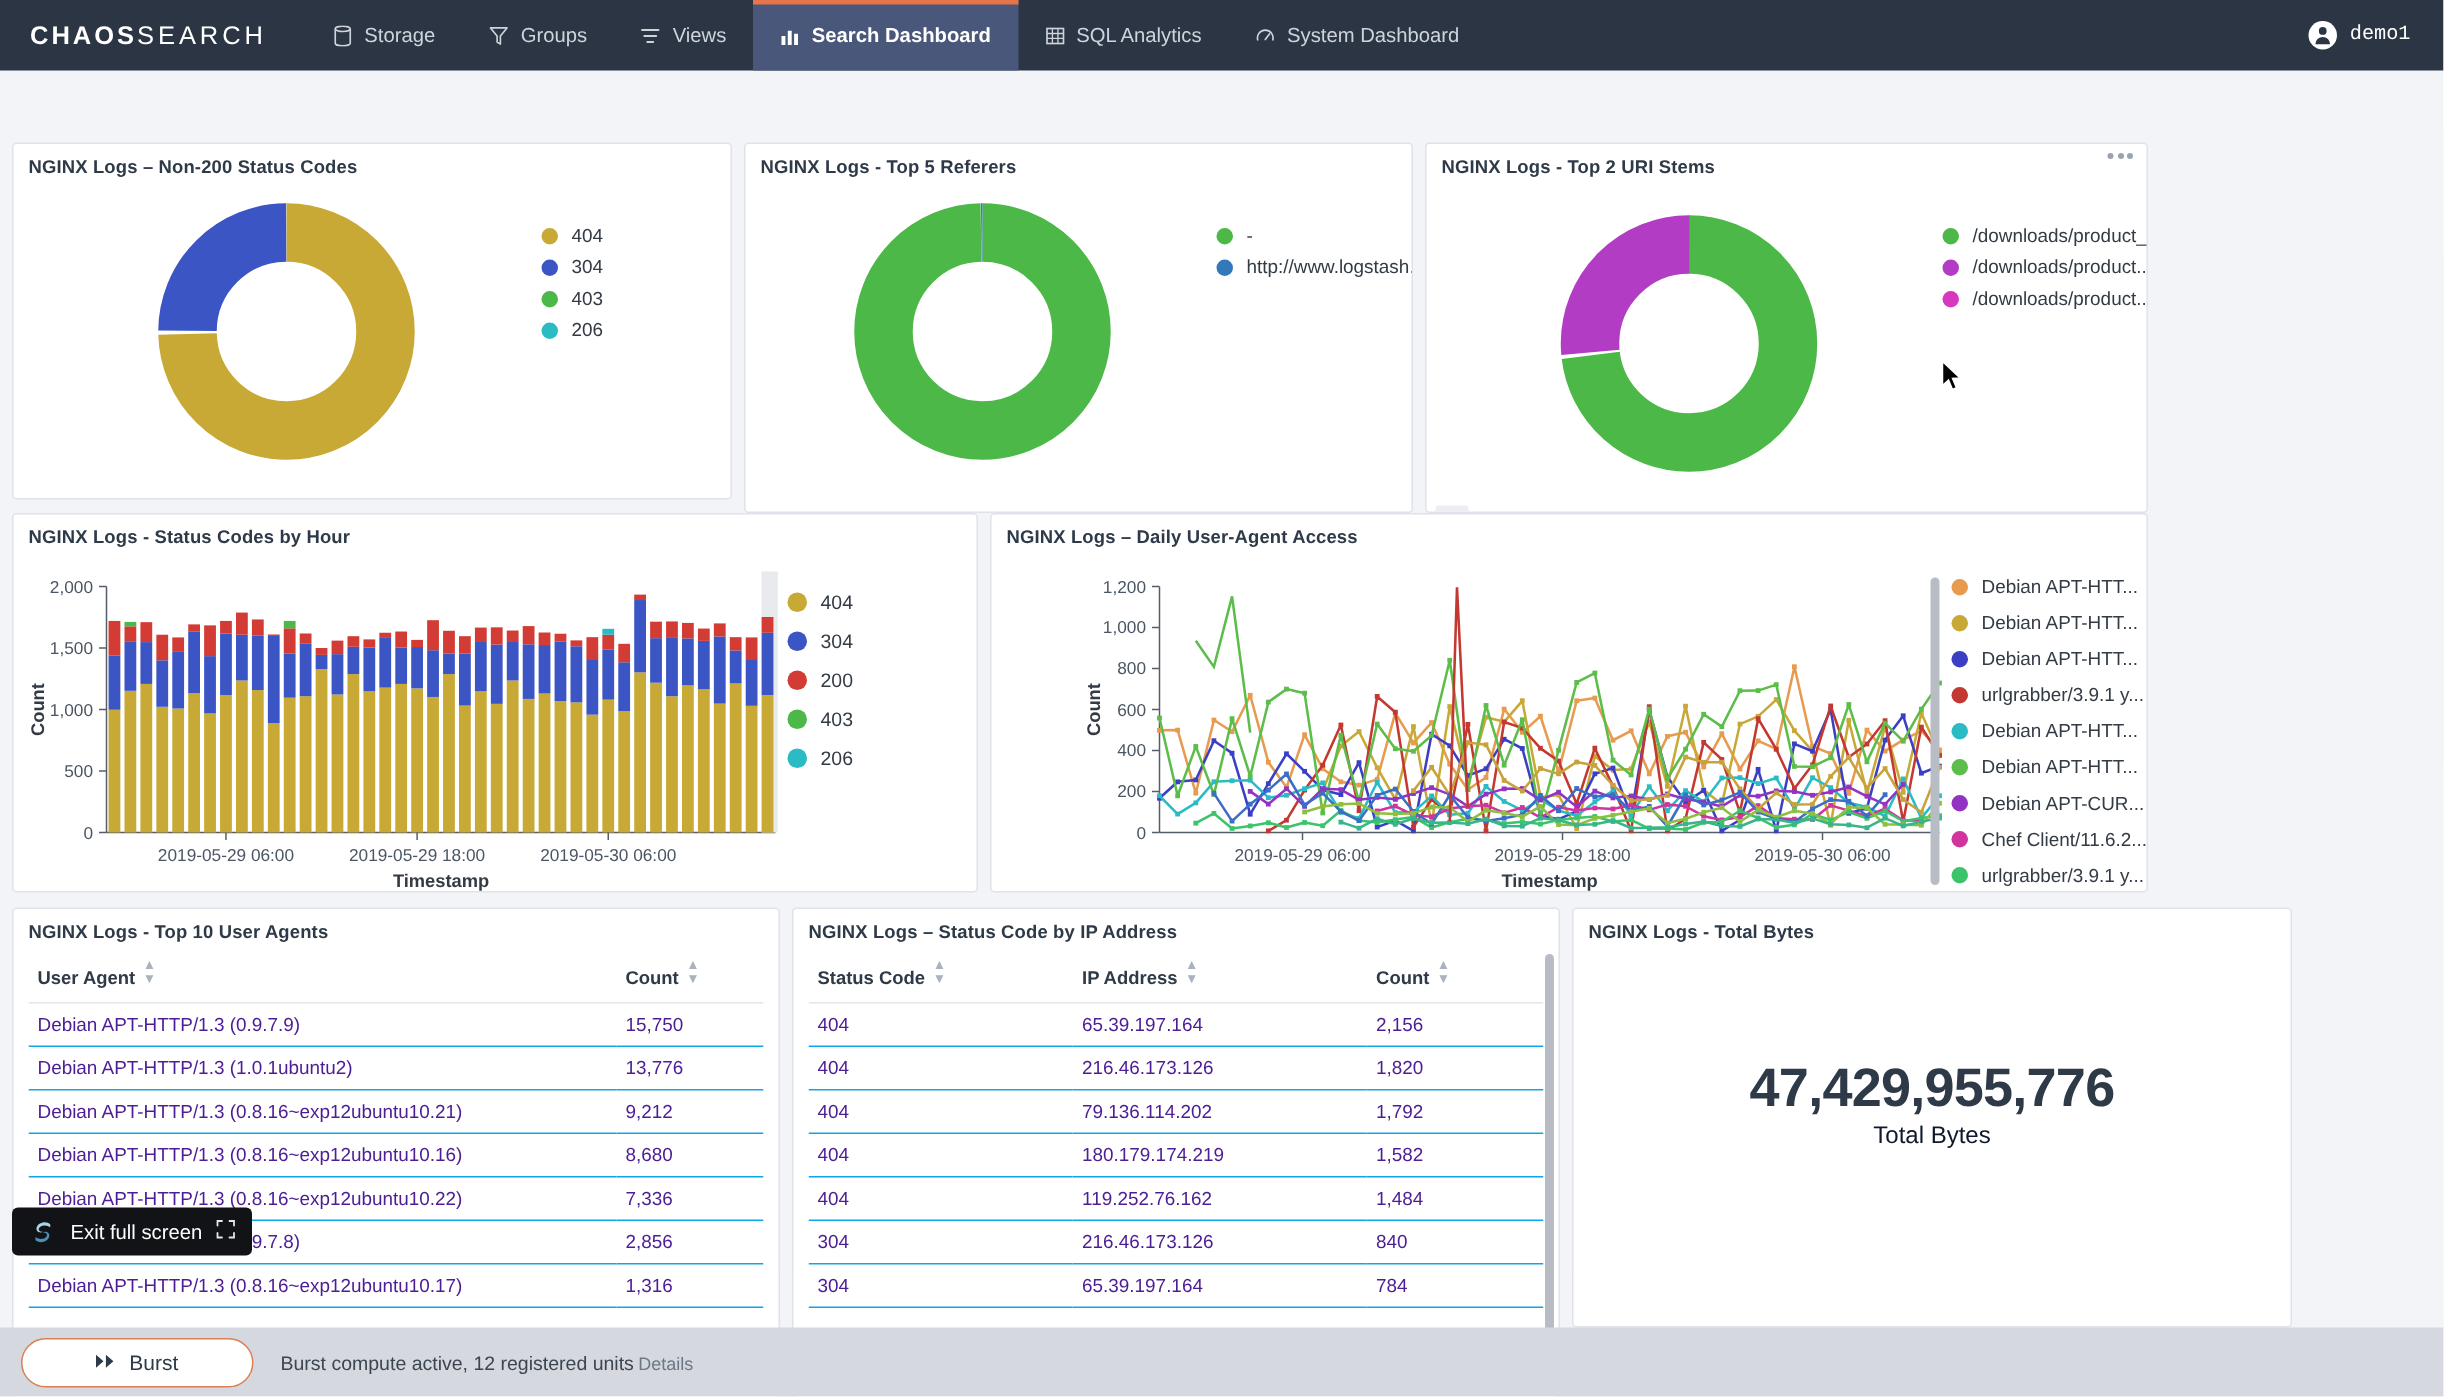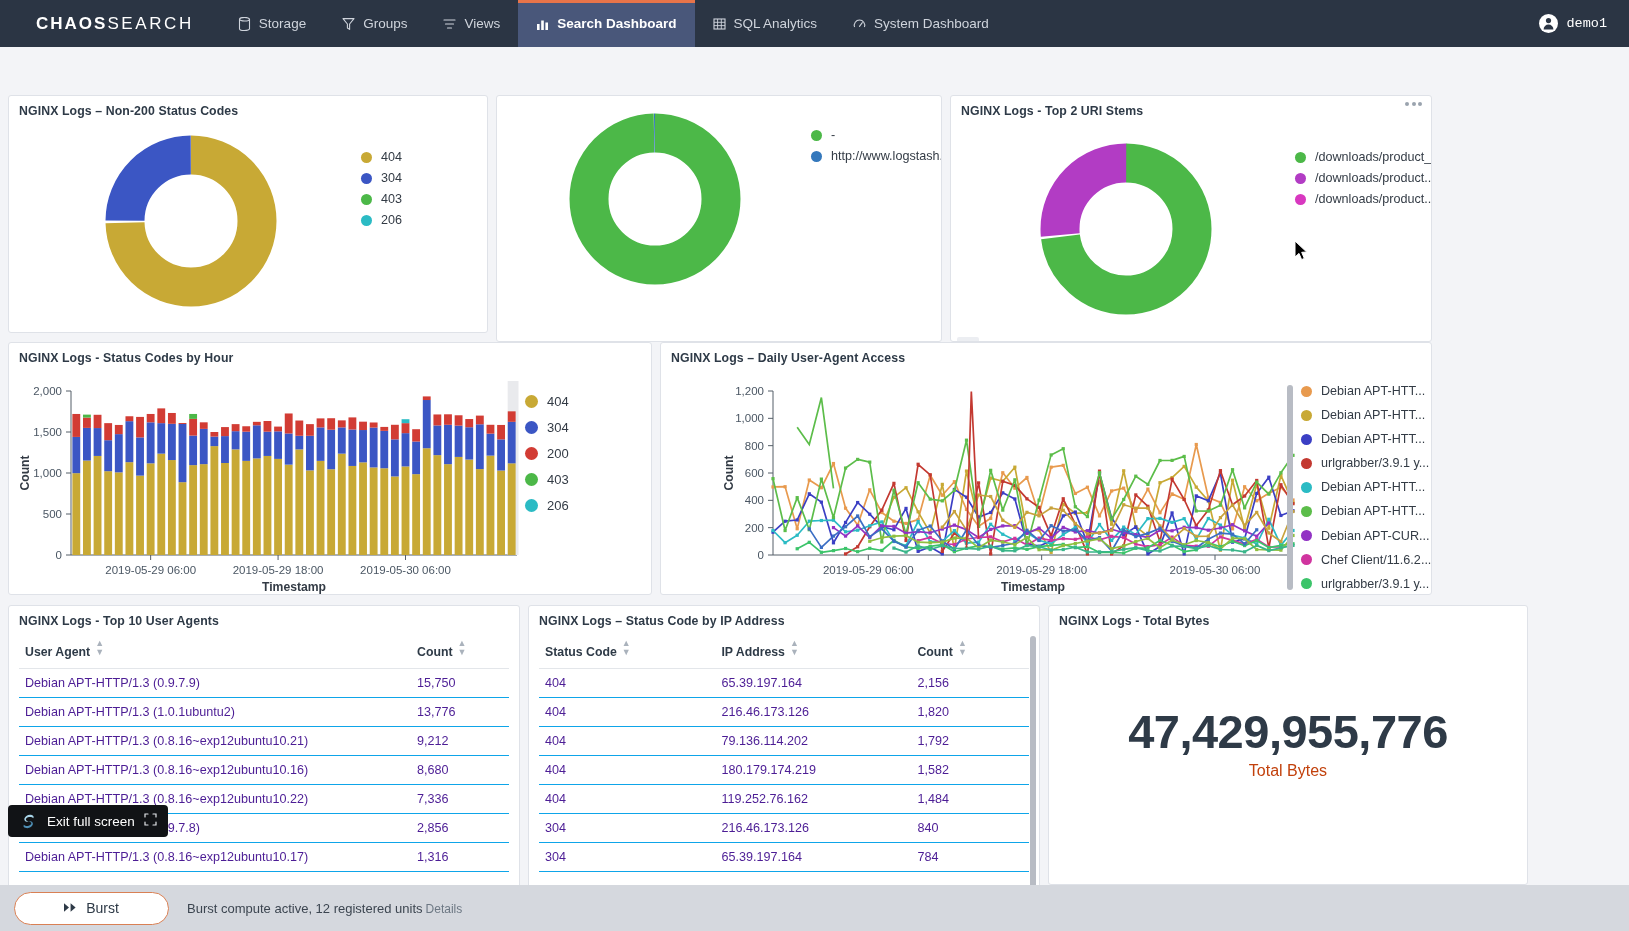--- a/index.html
+++ b/index.html
@@ -10,21 +10,21 @@
     overflow: hidden;
   }
   .app { position: relative; width: 1629px; height: 931px; background: #f3f4f7; }
 
   
   .topnav {
     height: 47px; background: #2b3544; display: flex; align-items: stretch;
     position: relative; z-index: 30;
   }
   .brand {
-    display: flex; align-items: center; padding: 0 26px 0 36px;
+    display: flex; align-items: center; padding: 0 26px 0 20px;
     color: #fff; font-size: 17px; letter-spacing: 2.0px; font-weight: 700;
     white-space: nowrap;
   }
   .brand .light { font-weight: 300; letter-spacing: 2.6px; }
   .navitems { display: flex; align-items: stretch; }
   .navitem {
     display: flex; align-items: center; gap: 8px;
     padding: 0 18px; color: #cfd4dc; font-size: 13.5px; cursor: pointer;
     position: relative; white-space: nowrap;
   }
@@ -106,23 +106,23 @@
   }
   .sortic { display: inline-block; margin-left: 5px; color: #aab2bc; font-size: 9px; line-height: 9px; vertical-align: 1px; }
   .tbl-scroll { position: absolute; top: 26px; left: 10px; right: 10px; bottom: 0; overflow: hidden; }
 
   .vscroll {
     position: absolute; width: 6px; border-radius: 3px; background: #b8bcc4;
   }
 
   
   .metric-num {
-    font-size: 47px; font-weight: 700; color: #2e3a47; text-align: center; letter-spacing: -0.5px;
-  }
-  .metric-sub { font-size: 16px; color: #c2410c; text-align: center; margin-top: 3px; }
+    font-size: 36px; font-weight: 700; color: #2e3a47; text-align: center; letter-spacing: -0.5px;
+  }
+  .metric-sub { font-size: 16px; color: #0f172a; text-align: center; margin-top: 3px; }
 
   
   .footer {
     position: absolute; left: 0; right: 0; bottom: 0; height: 46px; background: #d5d8de;
     display: flex; align-items: center; padding-left: 14px; z-index: 25;
   }
   .burst-btn {
     width: 155px; height: 33px; border: 1.5px solid #d98054; border-radius: 17px;
     background: #fff; display: flex; align-items: center; justify-content: center;
     gap: 8px; font-size: 14px; color: #2e3a47; cursor: pointer;
@@ -250,20 +250,21 @@
             </div>
           <div class="legend-row">
               <span class="dot" style="background:#2bbbc4"></span>
               <span>206</span>
             </div>
         </div>
       </div>
     </div>
 
     <div class="panel" style="left:496px; top:8px; width:446px; height:247px;">
+      <div class="panel-title">NGINX Logs - Top 5 Referers</div>
       <div class="panel-body">
         <svg width="220" height="200" viewBox="0 0 220 200" style="position:absolute;left:48px;top:10px;">
           <g transform="translate(110,93)">
             <circle r="66" fill="none" stroke="#4cb848" stroke-width="39" stroke-dasharray="413.0 1.8" transform="rotate(-90)"></circle>
             <circle r="66" fill="none" stroke="#3478bc" stroke-width="39" stroke-dasharray="1.6 413.2" stroke-dashoffset="-413.2" transform="rotate(-90)"></circle>
           </g>
         </svg>
         <div class="legend" style="left:314px; top:32px;">
           <div class="legend-row">
               <span class="dot" style="background:#4cb848"></span>

